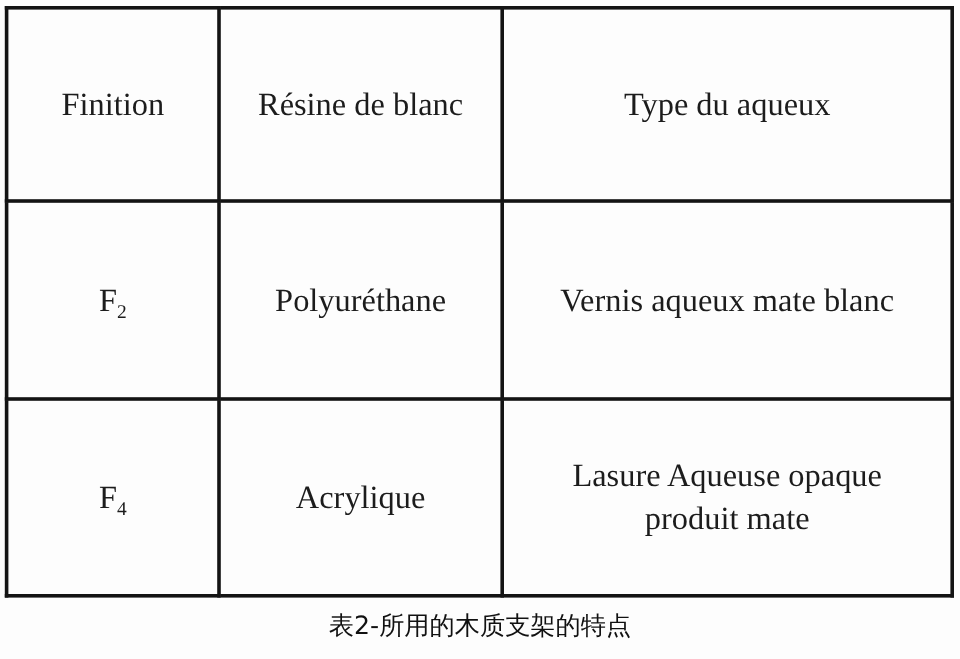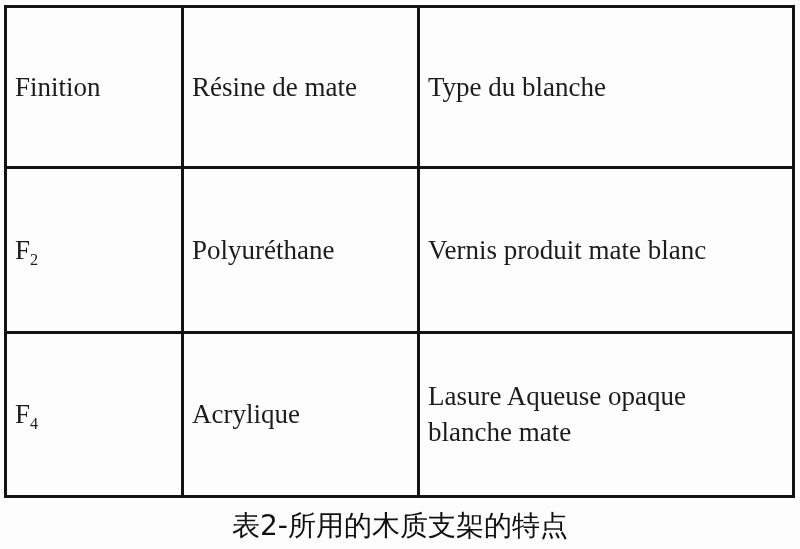--- a/index.html
+++ b/index.html
@@ -20,67 +20,67 @@
     position:absolute;
     left:4px;top:5px;
     width:788px;height:493px;
     border-collapse:collapse;
     table-layout:fixed;
   }
   table.finish-table th,
   table.finish-table td{
     border:3px solid var(--border);
     background:var(--background);
-    text-align:left;
+    text-align:center;
     vertical-align:middle;
     font-weight:normal;
     font-size:27px;
     line-height:1.35;
     padding:0 8px;
     white-space:pre-line;
     color:var(--text);
   }
   tr.header-row{height:97px;}
   tr.data-row{height:99px;}
   td sub{
     font-size:0.6em;
     line-height:0;
   }
   .table-caption{
     position:absolute;
     left:0;top:507px;
     width:800px;
     text-align:center;
     font-family:"DejaVu Sans","Liberation Sans",sans-serif;
-    font-size:28px;
+    font-size:21px;
     color:#111111;
   }
 </style>
 </head>
 <body>
 
 <table class="finish-table">
   <colgroup>
     <col style="width:177px">
     <col style="width:236px">
     <col style="width:375px">
   </colgroup>
   <tbody>
     <tr class="header-row">
       <th>Finition</th>
-      <th>Résine de mate</th>
-      <th>Type du blanche</th>
+      <th>Résine de blanc</th>
+      <th>Type du aqueux</th>
     </tr>
     <tr class="data-row">
       <td><span>F</span><sub>2</sub></td>
       <td>Polyuréthane</td>
-      <td>Vernis produit mate blanc</td>
+      <td>Vernis aqueux mate blanc</td>
     </tr>
     <tr class="data-row">
       <td><span>F</span><sub>4</sub></td>
       <td>Acrylique</td>
       <td>Lasure Aqueuse opaque
-blanche mate</td>
+produit mate</td>
     </tr>
   </tbody>
 </table>
 
 <div class="table-caption">表2-所用的木质支架的特点</div>
 
 </body></html>

